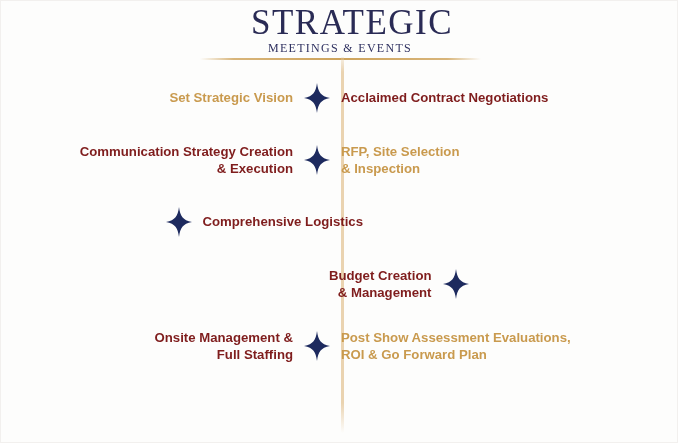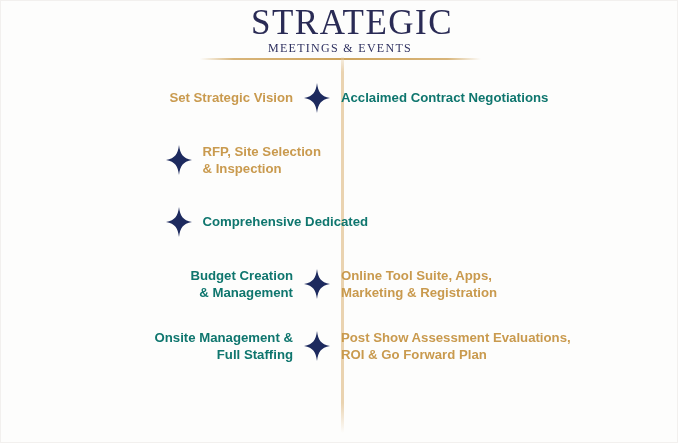--- a/index.html
+++ b/index.html
@@ -100,21 +100,21 @@
   }
   .side.left {
     text-align: right;
     padding-right: 9px;
   }
   .side.right {
     text-align: left;
     padding-left: 9px;
   }
   .gold { color: #c99a4e; }
-  .navy { color: #0f766e; }
+  .navy { color: #7f1d1d; }
 
   .star-cell {
     width: 30px;
     height: 62px;
     display: flex;
     align-items: center;
     justify-content: center;
     flex: 0 0 30px;
     position: relative;
     z-index: 2;
@@ -139,43 +139,43 @@
       <div class="row">
         <div class="side left gold">Set Strategic Vision</div>
         <div class="star-cell">
           <svg width="26" height="30" viewBox="0 0 26 30" aria-hidden="true">
             <path d="M13 0 C14.3 9.2 16.6 13.1 26 15 C16.6 16.9 14.3 20.8 13 30 C11.7 20.8 9.4 16.9 0 15 C9.4 13.1 11.7 9.2 13 0 Z" fill="#1d2a5e"></path>
           </svg>
         </div>
         <div class="side right navy">Acclaimed Contract Negotiations</div>
       </div>
       <div class="row">
+        <div class="side left navy">Communication Strategy Creation<br>&amp; Execution</div>
         <div class="star-cell">
           <svg width="26" height="30" viewBox="0 0 26 30" aria-hidden="true">
             <path d="M13 0 C14.3 9.2 16.6 13.1 26 15 C16.6 16.9 14.3 20.8 13 30 C11.7 20.8 9.4 16.9 0 15 C9.4 13.1 11.7 9.2 13 0 Z" fill="#1d2a5e"></path>
           </svg>
         </div>
         <div class="side right gold">RFP, Site Selection<br>&amp; Inspection</div>
       </div>
       <div class="row">
         <div class="star-cell">
           <svg width="26" height="30" viewBox="0 0 26 30" aria-hidden="true">
             <path d="M13 0 C14.3 9.2 16.6 13.1 26 15 C16.6 16.9 14.3 20.8 13 30 C11.7 20.8 9.4 16.9 0 15 C9.4 13.1 11.7 9.2 13 0 Z" fill="#1d2a5e"></path>
           </svg>
         </div>
-        <div class="side right navy">Comprehensive Dedicated</div>
+        <div class="side right navy">Comprehensive Logistics</div>
       </div>
       <div class="row">
         <div class="side left navy">Budget Creation<br>&amp; Management</div>
         <div class="star-cell">
           <svg width="26" height="30" viewBox="0 0 26 30" aria-hidden="true">
             <path d="M13 0 C14.3 9.2 16.6 13.1 26 15 C16.6 16.9 14.3 20.8 13 30 C11.7 20.8 9.4 16.9 0 15 C9.4 13.1 11.7 9.2 13 0 Z" fill="#1d2a5e"></path>
           </svg>
         </div>
-        <div class="side right gold">Online Tool Suite, Apps,<br>Marketing &amp; Registration</div>
       </div>
       <div class="row">
         <div class="side left navy">Onsite Management &amp;<br>Full Staffing</div>
         <div class="star-cell">
           <svg width="26" height="30" viewBox="0 0 26 30" aria-hidden="true">
             <path d="M13 0 C14.3 9.2 16.6 13.1 26 15 C16.6 16.9 14.3 20.8 13 30 C11.7 20.8 9.4 16.9 0 15 C9.4 13.1 11.7 9.2 13 0 Z" fill="#1d2a5e"></path>
           </svg>
         </div>
         <div class="side right gold">Post Show Assessment Evaluations,<br>ROI &amp; Go Forward Plan</div>
       </div>

